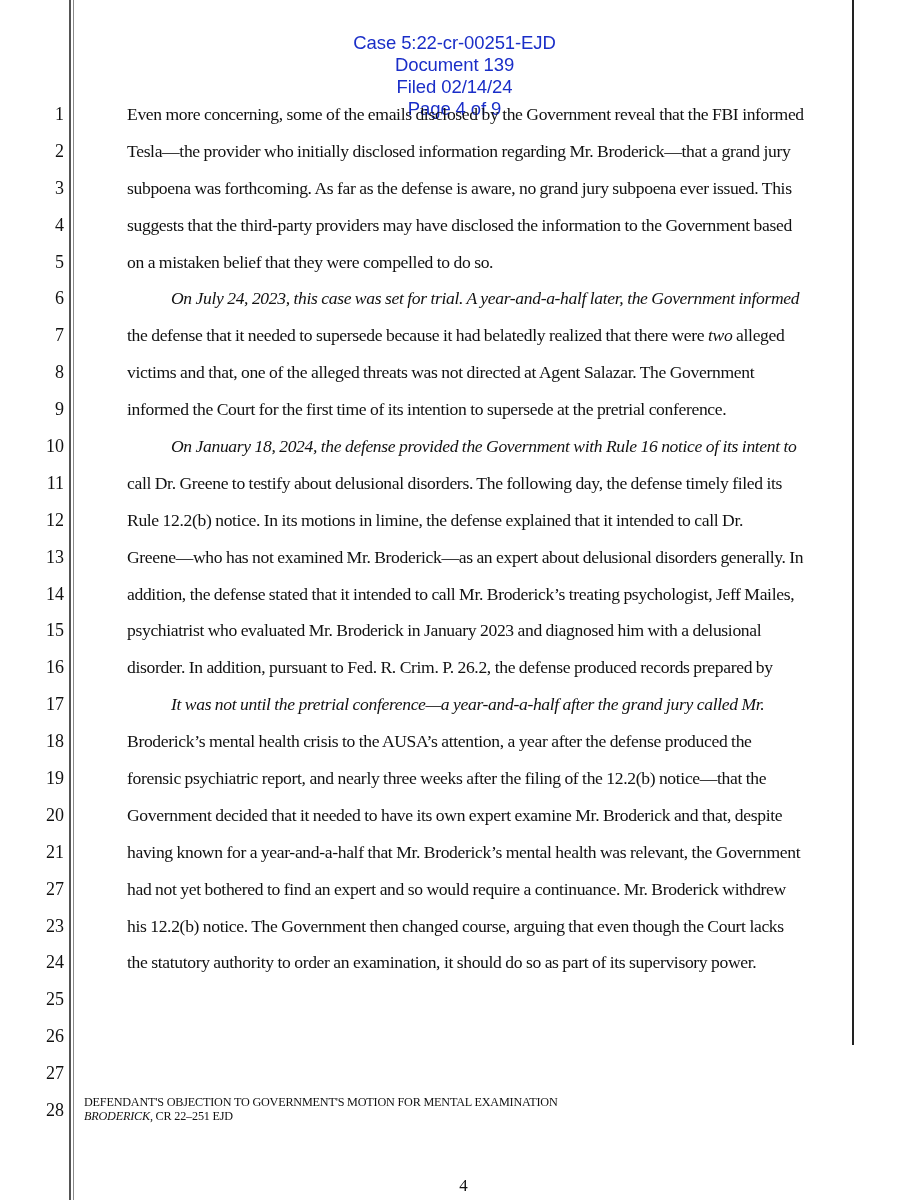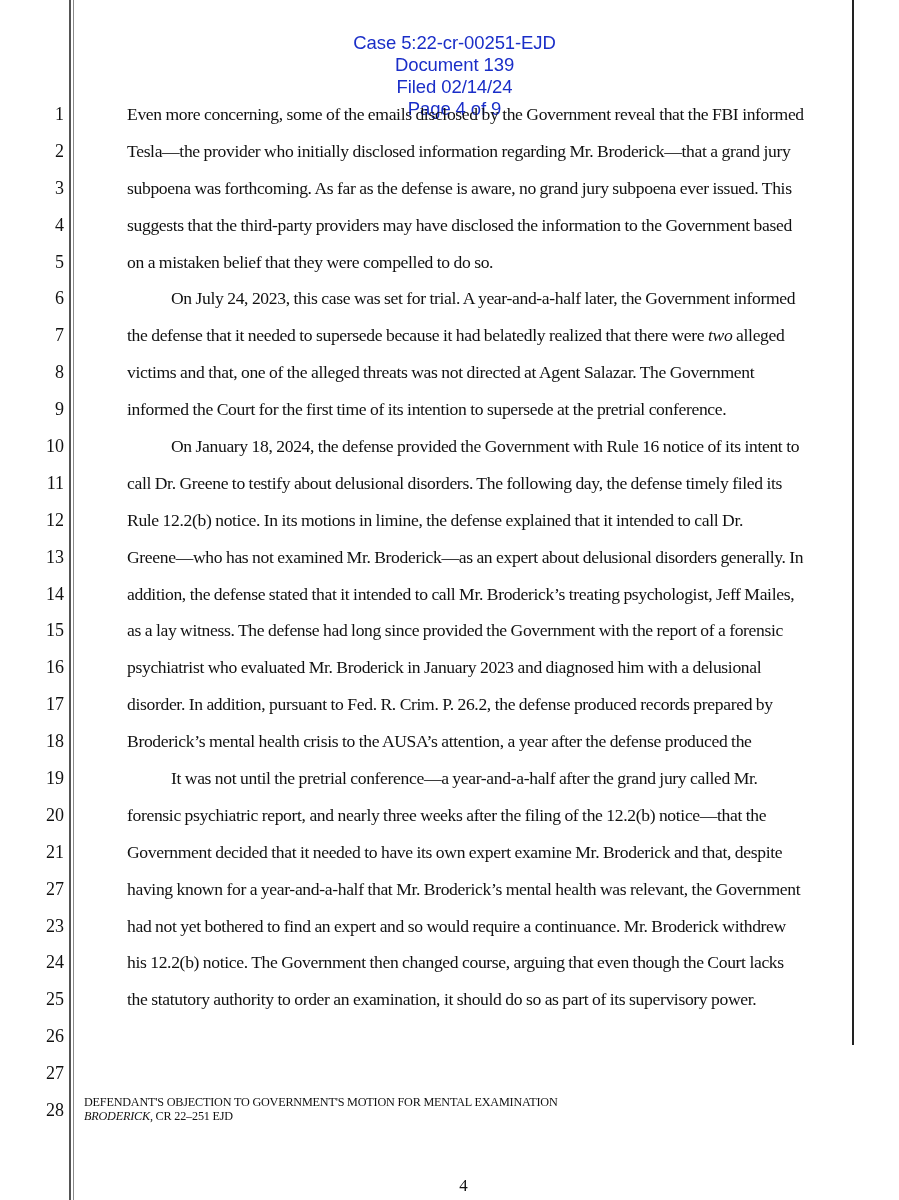--- a/index.html
+++ b/index.html
@@ -59,21 +59,21 @@
   }
   .line {
     height: 36.9px;
     line-height: 36.9px;
     font-size: 17.6px;
     white-space: nowrap;
     letter-spacing: -0.35px;
     word-spacing: -0.3px;
     margin-left: 39px;
   }
-  .line.indent { padding-left: 44px; }
+  .line.indent { padding-left: 44px; font-style: italic; }
   .line em { font-style: italic; text-align: center; }
   .footer {
     position: absolute;
     left: 84px;
     top: 1095px;
     font-size: 12.2px;
     line-height: 14px;
     letter-spacing: -0.2px;
   }
   .footer .case em { font-style: italic; }
@@ -141,25 +141,24 @@
     <div class="line">on a mistaken belief that they were compelled to do so.</div>
     <div class="line indent">On July 24, 2023, this case was set for trial. A year-and-a-half later, the Government informed</div>
     <div class="line"><span>the defense that it needed to supersede because it had belatedly realized that there were </span><em>two</em><span> alleged</span></div>
     <div class="line">victims and that, one of the alleged threats was not directed at Agent Salazar. The Government</div>
     <div class="line">informed the Court for the first time of its intention to supersede at the pretrial conference.</div>
     <div class="line indent">On January 18, 2024, the defense provided the Government with Rule 16 notice of its intent to</div>
     <div class="line">call Dr. Greene to testify about delusional disorders. The following day, the defense timely filed its</div>
     <div class="line">Rule 12.2(b) notice. In its motions in limine, the defense explained that it intended to call Dr.</div>
     <div class="line">Greene—who has not examined Mr. Broderick—as an expert about delusional disorders generally. In</div>
     <div class="line">addition, the defense stated that it intended to call Mr. Broderick’s treating psychologist, Jeff Mailes,</div>
-    <div class="line">as a lay witness. The defense had long since provided the Government with the report of a forensic</div>
     <div class="line">psychiatrist who evaluated Mr. Broderick in January 2023 and diagnosed him with a delusional</div>
     <div class="line">disorder. In addition, pursuant to Fed. R. Crim. P. 26.2, the defense produced records prepared by</div>
+    <div class="line indent">It was not until the pretrial conference—a year-and-a-half after the grand jury called Mr.</div>
     <div class="line">Broderick’s mental health crisis to the AUSA’s attention, a year after the defense produced the</div>
-    <div class="line indent">It was not until the pretrial conference—a year-and-a-half after the grand jury called Mr.</div>
     <div class="line">forensic psychiatric report, and nearly three weeks after the filing of the 12.2(b) notice—that the</div>
     <div class="line">Government decided that it needed to have its own expert examine Mr. Broderick and that, despite</div>
     <div class="line">having known for a year-and-a-half that Mr. Broderick’s mental health was relevant, the Government</div>
     <div class="line">had not yet bothered to find an expert and so would require a continuance. Mr. Broderick withdrew</div>
     <div class="line">his 12.2(b) notice. The Government then changed course, arguing that even though the Court lacks</div>
     <div class="line">the statutory authority to order an examination, it should do so as part of its supervisory power.</div>
     <div class="line"></div>
     <div class="line"></div>
   </div>
 

